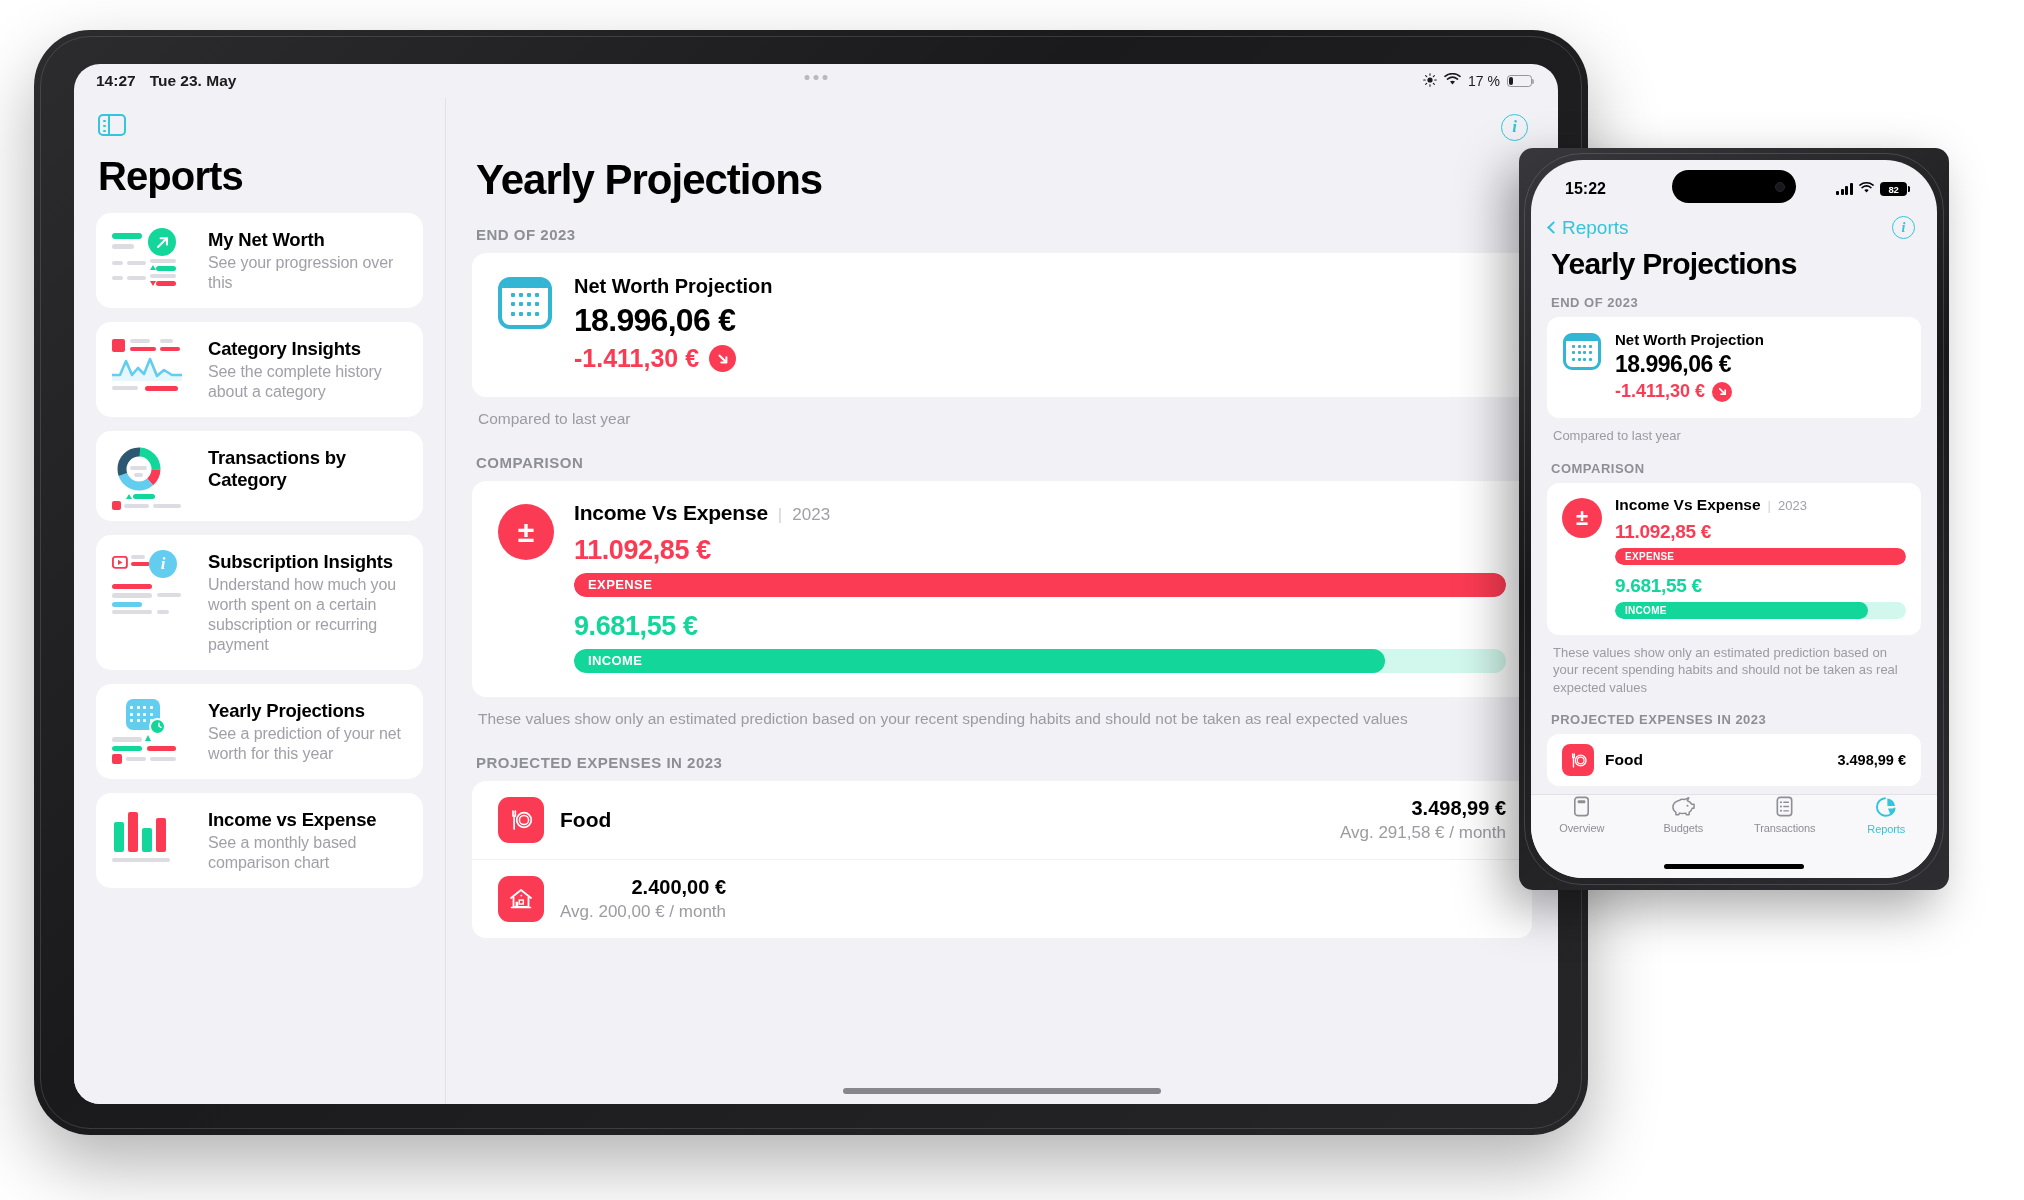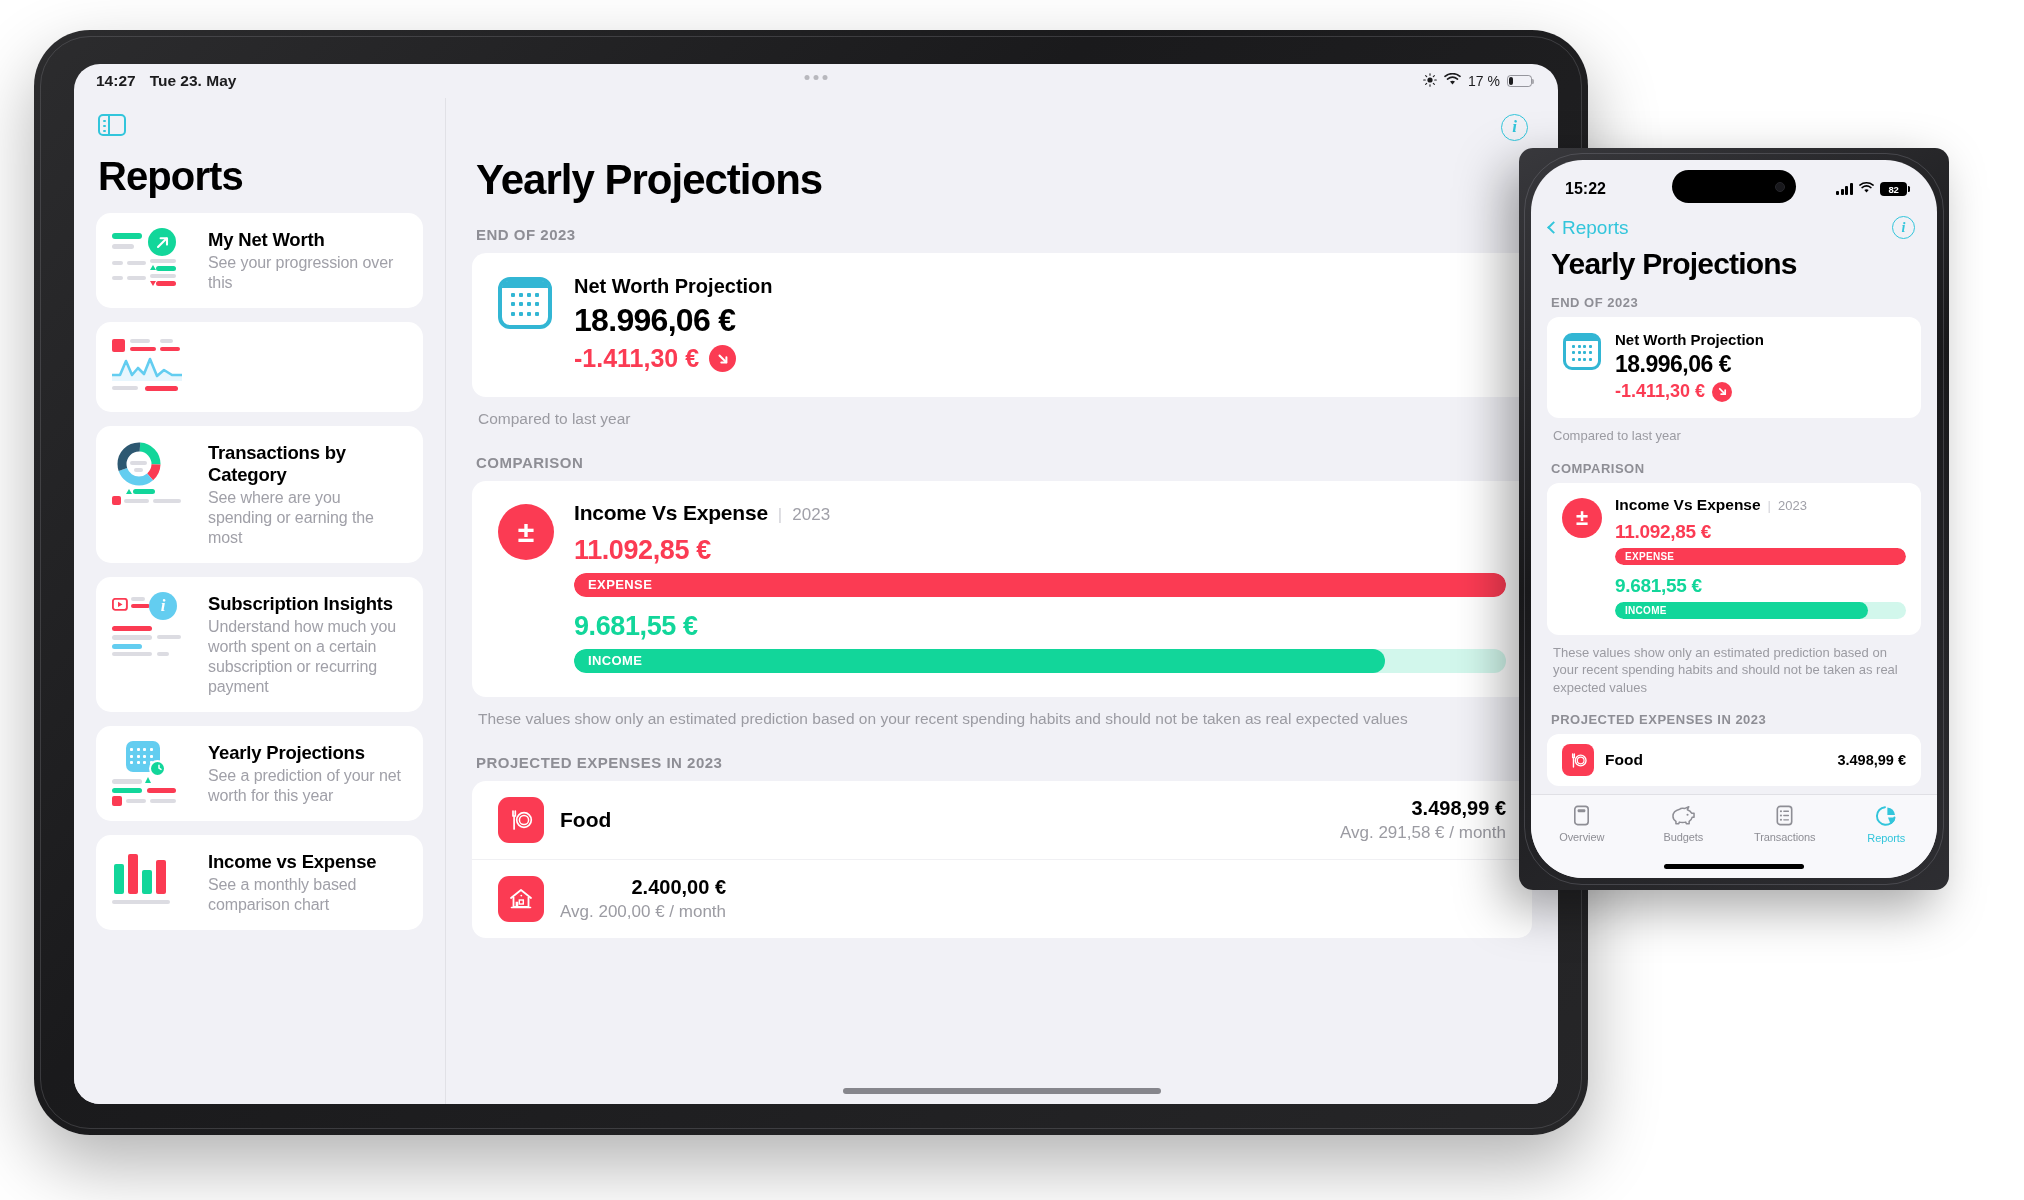--- a/index.html
+++ b/index.html
@@ -333,21 +333,21 @@
   .ip-cat{width:32px;height:32px;border-radius:8px;background:#fb3b53;flex-shrink:0;
     display:flex;align-items:center;justify-content:center;}
   .ip-exp-name{font-size:15.5px;font-weight:600;color:#000;flex:1;}
   .ip-exp-amt{font-size:14.5px;font-weight:700;color:#000;}
 
   
   .ip-tabbar{
     position:absolute;left:0;right:0;bottom:0;height:84px;
     background:rgba(249,249,251,0.93);
     border-top:1px solid #e0e0e5;
-    display:flex; align-items:flex-start; padding-top:9px;
+    display:flex; align-items:flex-start; 
   }
   .ip-tab{flex:1;display:flex;flex-direction:column;align-items:center;gap:4px;cursor:pointer;}
   .ip-tab .lbl{font-size:11px;color:#8e8e95;letter-spacing:-0.1px;}
   .ip-tab.active .lbl{color:#32c5db;}
   .home-ind{position:absolute;left:50%;transform:translateX(-50%);bottom:9px;
     width:140px;height:5px;border-radius:3px;background:#000;}
 </style>
 </head>
 <body>
 
@@ -441,41 +441,44 @@
               <span class="bar rd" style="left:18px;top:10px;width:26px;height:4px;"></span>
               <span class="bar g" style="left:48px;top:2px;width:13px;height:4px;"></span>
               <span class="bar rd" style="left:48px;top:10px;width:20px;height:4px;"></span>
               <svg style="position:absolute;left:0;top:18px;" width="70" height="26" viewBox="0 0 70 26">
                 <path d="M0 20 L8 20 L14 6 L20 20 L26 13 L32 19 L38 4 L45 21 L52 15 L60 20 L70 20 L70 26 L0 26 Z" fill="#e8f6fd"></path>
                 <path d="M0 20 L8 20 L14 6 L20 20 L26 13 L32 19 L38 4 L45 21 L52 15 L60 20 L70 20" stroke="#63cdf0" stroke-width="2.6" fill="none" stroke-linejoin="round" stroke-linecap="round"></path>
               </svg>
               <span class="bar g" style="left:0;top:49px;width:26px;height:4px;"></span>
               <span class="bar rd" style="left:33px;top:49px;width:33px;height:5px;"></span>
             </div>
+            <div class="rc-text">
+              <div class="rc-title">Category Insights</div>
+              <div class="rc-sub">See the complete history about a category</div>
+            </div>
           </div>
 
           <div class="report-card">
             <div class="rc-thumb">
               <svg style="position:absolute;left:4px;top:0;" width="46" height="46" viewBox="0 0 46 46">
                 <circle cx="23" cy="23" r="17" fill="none" stroke="#12d69a" stroke-width="9" stroke-dasharray="26 81" stroke-dashoffset="-1" transform="rotate(-90 23 23)"></circle>
                 <circle cx="23" cy="23" r="17" fill="none" stroke="#fb3b53" stroke-width="9" stroke-dasharray="14 93" stroke-dashoffset="-27" transform="rotate(-90 23 23)"></circle>
                 <circle cx="23" cy="23" r="17" fill="none" stroke="#63cdf0" stroke-width="9" stroke-dasharray="33 74" stroke-dashoffset="-41" transform="rotate(-90 23 23)"></circle>
                 <circle cx="23" cy="23" r="17" fill="none" stroke="#2d5871" stroke-width="9" stroke-dasharray="34 73" stroke-dashoffset="-74" transform="rotate(-90 23 23)"></circle>
               </svg>
               <span class="bar g" style="left:18px;top:20px;width:17px;height:4px;"></span>
               <span class="bar g" style="left:22px;top:27px;width:9px;height:4px;"></span>
               <span style="position:absolute;left:14px;top:48px;width:0;height:0;border-left:3px solid transparent;border-right:3px solid transparent;border-bottom:5px solid #12d69a;"></span>
               <span class="bar gr" style="left:21px;top:48px;width:22px;height:5px;"></span>
               <span style="position:absolute;left:0;top:55px;width:9px;height:9px;border-radius:2px;background:#fb3b53;"></span>
               <span class="bar g" style="left:12px;top:58px;width:25px;height:4px;"></span>
               <span class="bar g" style="left:41px;top:58px;width:28px;height:4px;"></span>
             </div>
             <div class="rc-text">
               <div class="rc-title">Transactions by Category</div>
-              <div class="rc-sub">See where are you spending or earning the most</div>
             </div>
           </div>
 
           <div class="report-card">
             <div class="rc-thumb">
               <svg style="position:absolute;left:0;top:6px;" width="16" height="13" viewBox="0 0 16 13">
                 <rect x="0.9" y="0.9" width="14" height="11" rx="2.4" fill="none" stroke="#fb3b53" stroke-width="1.9"></rect>
                 <path d="M6 3.8 L10.5 6.4 L6 9 Z" fill="#fb3b53"></path>
               </svg>
               <span class="bar g" style="left:19px;top:5px;width:14px;height:4px;"></span>

